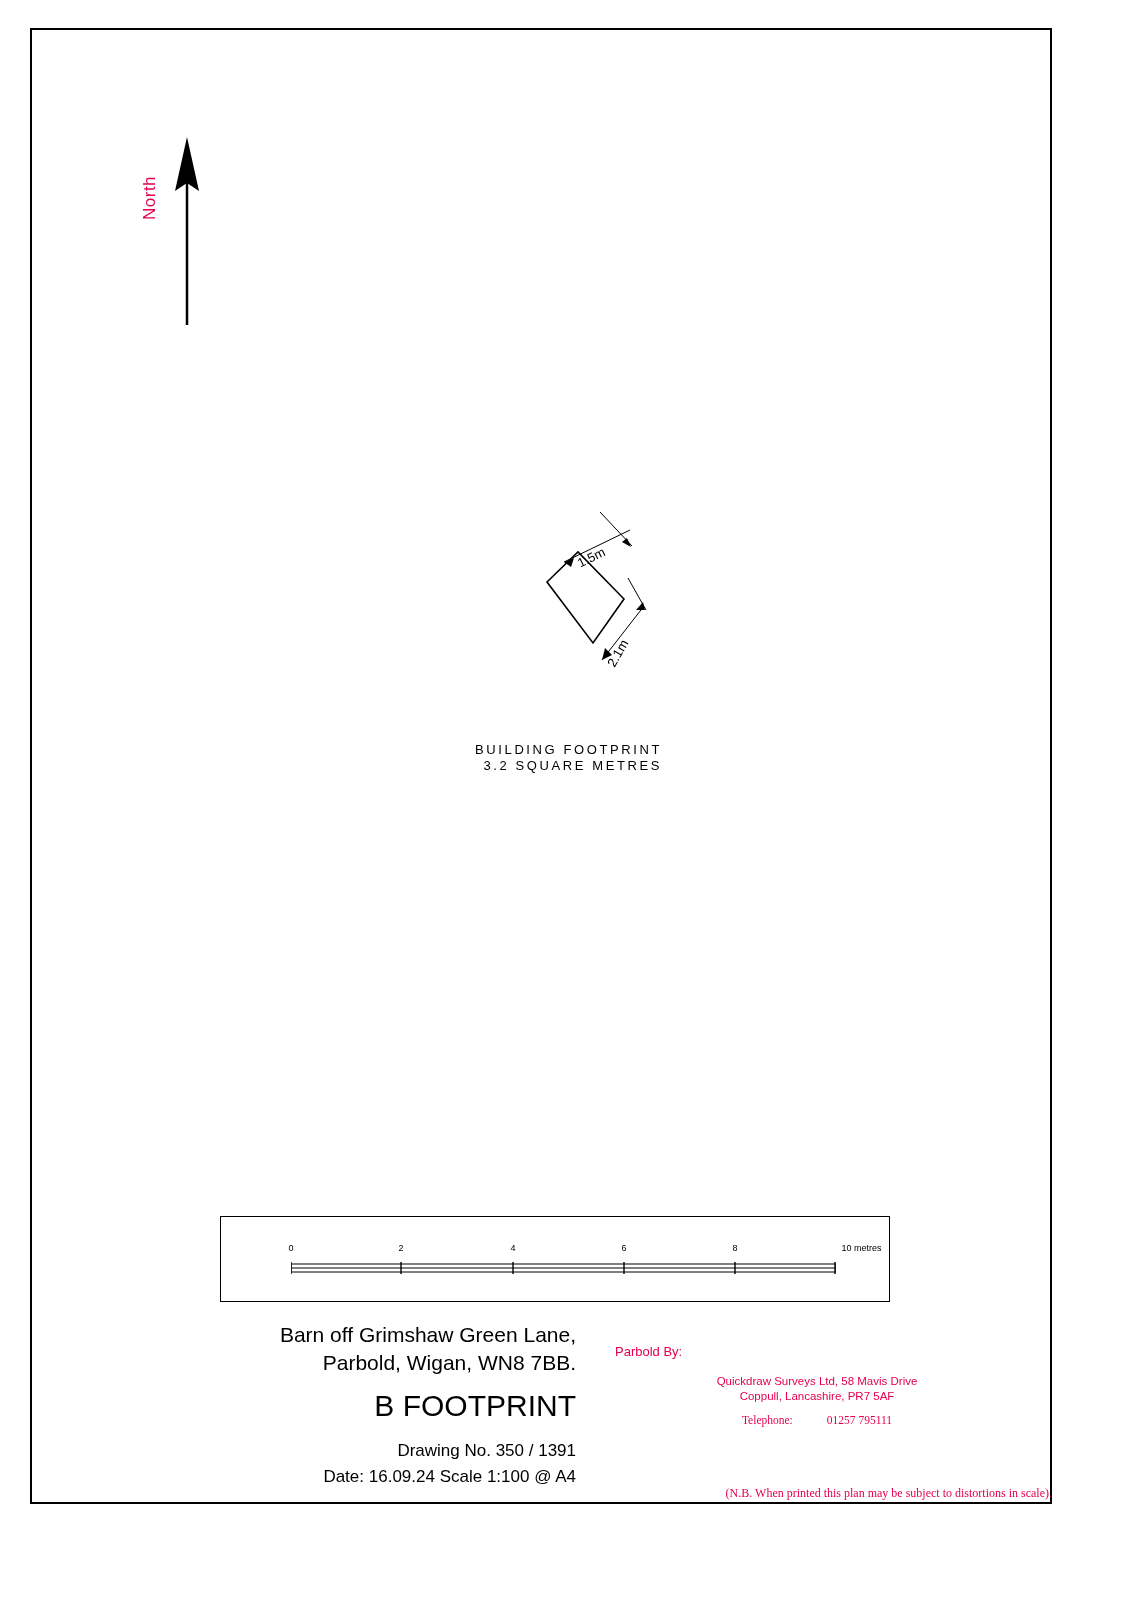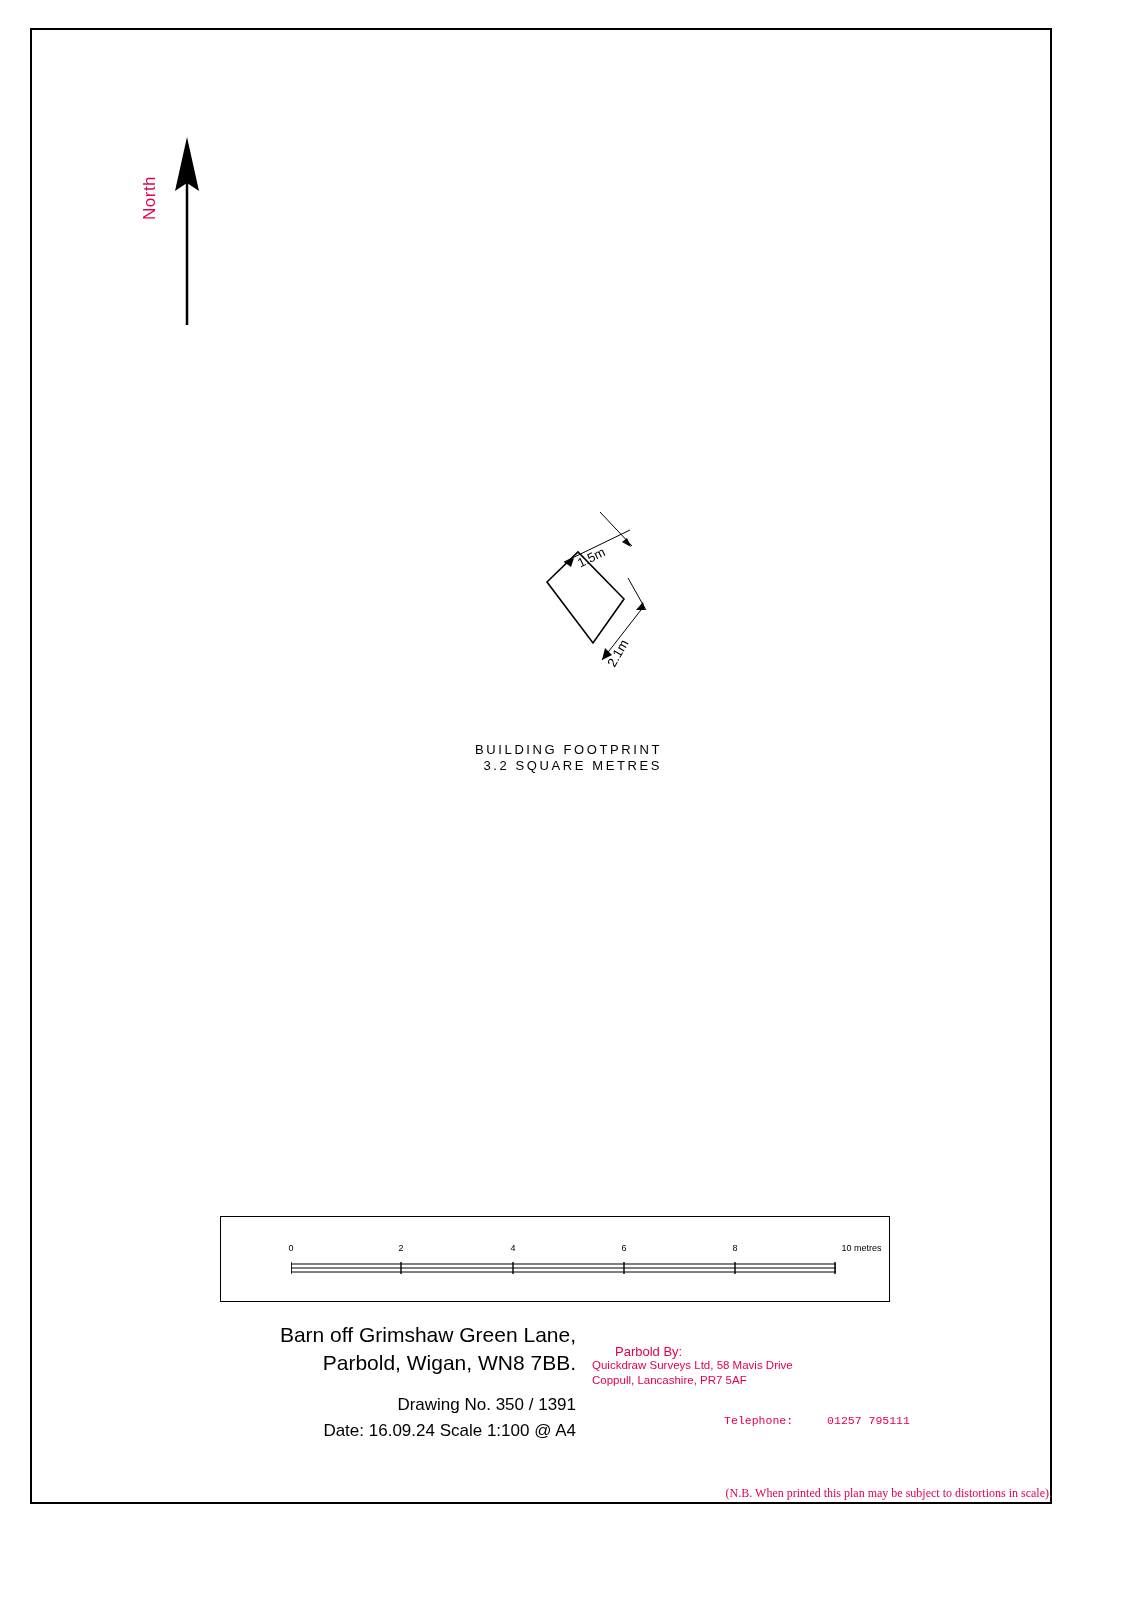--- a/index.html
+++ b/index.html
@@ -150,37 +150,37 @@
     position: absolute;
     left: 583px;
     top: 42px;
     font-size: 13px;
     color: #e5004c;
     font-family: "Liberation Sans", sans-serif;
   }
   #company-block {
     position: absolute;
     left: 560px;
-    top: 56px;
+    top: 72px;
     width: 450px;
-    text-align: left;
+    text-align: center;
     color: #e5004c;
     font-size: 11.5px;
     line-height: 15px;
     font-family: "Liberation Sans", sans-serif;
   }
   #telephone-line {
     position: absolute;
     left: 560px;
     top: 112px;
     width: 450px;
     text-align: center;
     color: #e5004c;
     font-size: 11.5px;
-    font-family: Liberation Mono, monospace;
+    font-family: Liberation Serif, serif;
   }
   #contact-block {
     position: absolute;
     left: 560px;
     top: 148px;
     width: 450px;
     text-align: center;
     color: #e5004c;
     font-size: 11.5px;
     line-height: 15px;
@@ -256,20 +256,21 @@
       </div>
     </div>
 
   </div>
 
   <div id="titleblock">
 
     <div id="title-left">
       <div id="addr1">Barn off Grimshaw Green Lane,</div>
       <div id="addr2">Parbold, Wigan, WN8 7BB.</div>
+      <div id="plan-title">B FOOTPRINT</div>
       <div id="drawing-no">Drawing No.  350 / 1391</div>
       <div id="date-scale">Date: 16.09.24     Scale  1:100 @ A4</div>
     </div>
 
     <div id="surveyed-by">Parbold By:</div>
 
     <div id="company-block">
       <div>Quickdraw Surveys Ltd, 58 Mavis Drive</div>
       <div>Coppull, Lancashire, PR7 5AF</div>
     </div>

